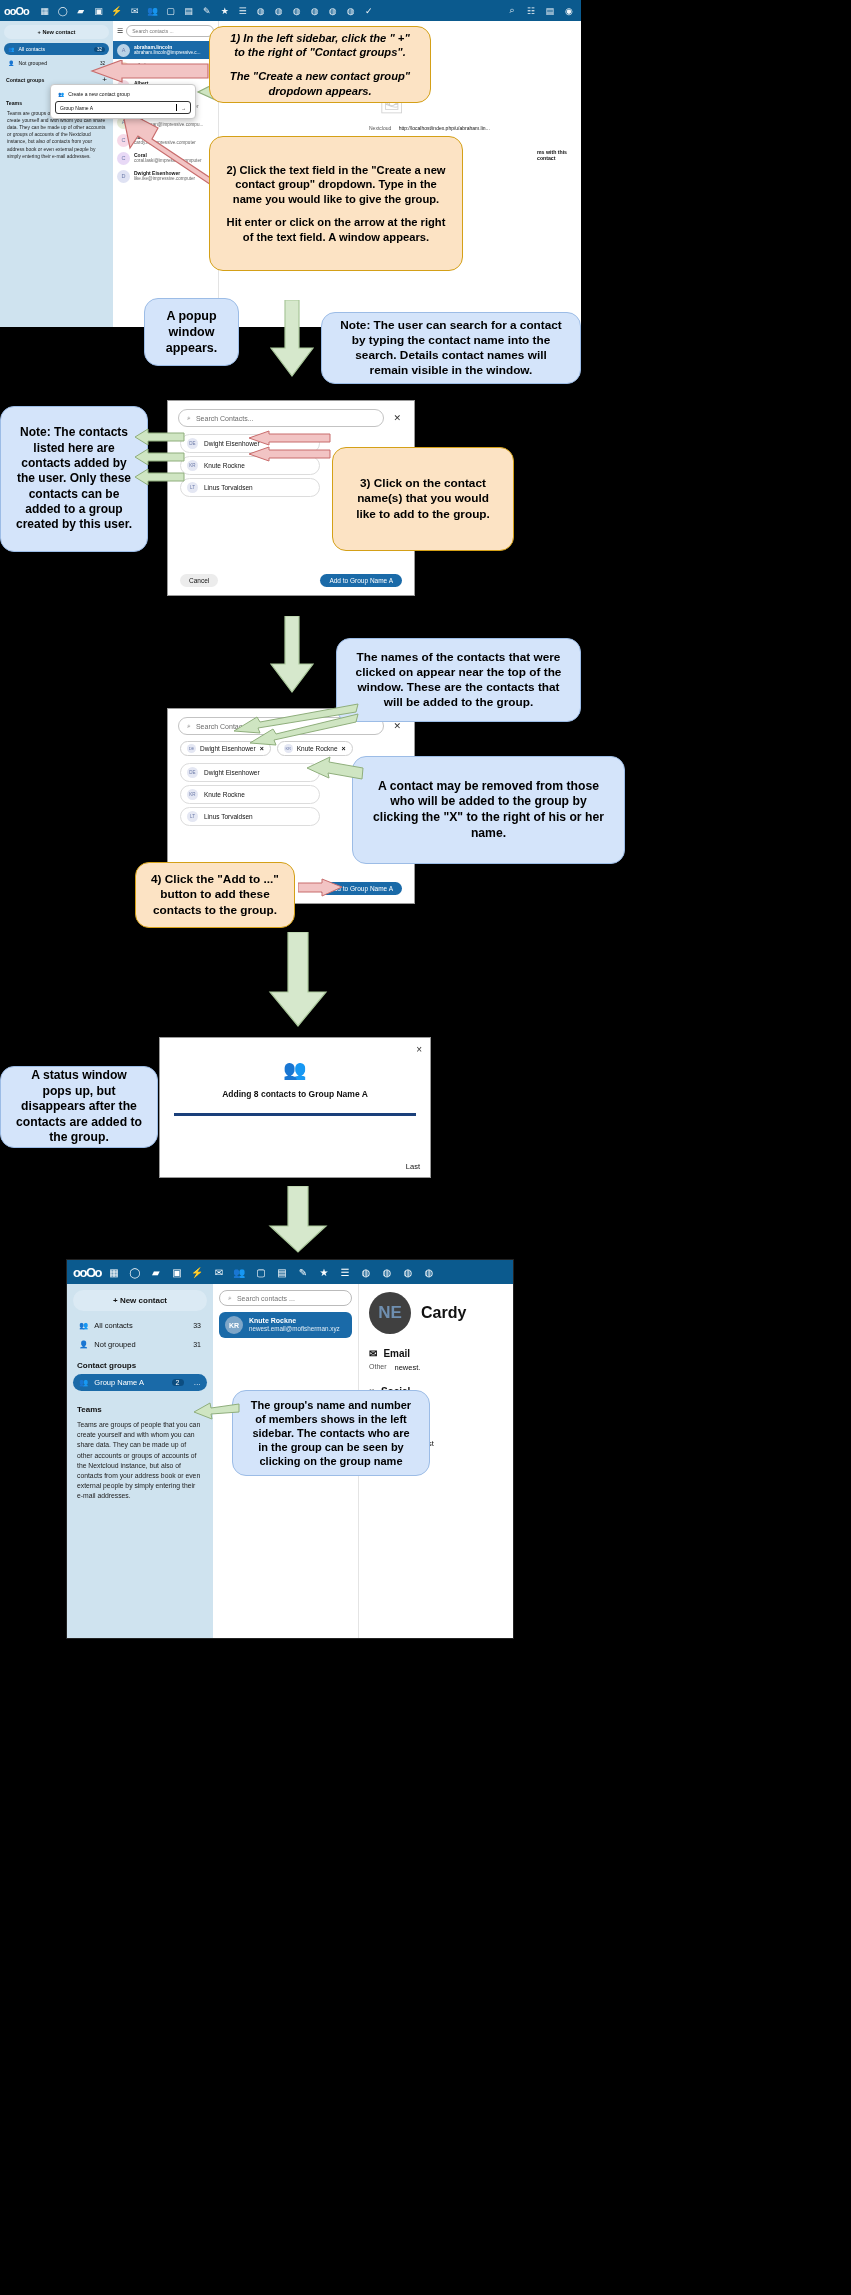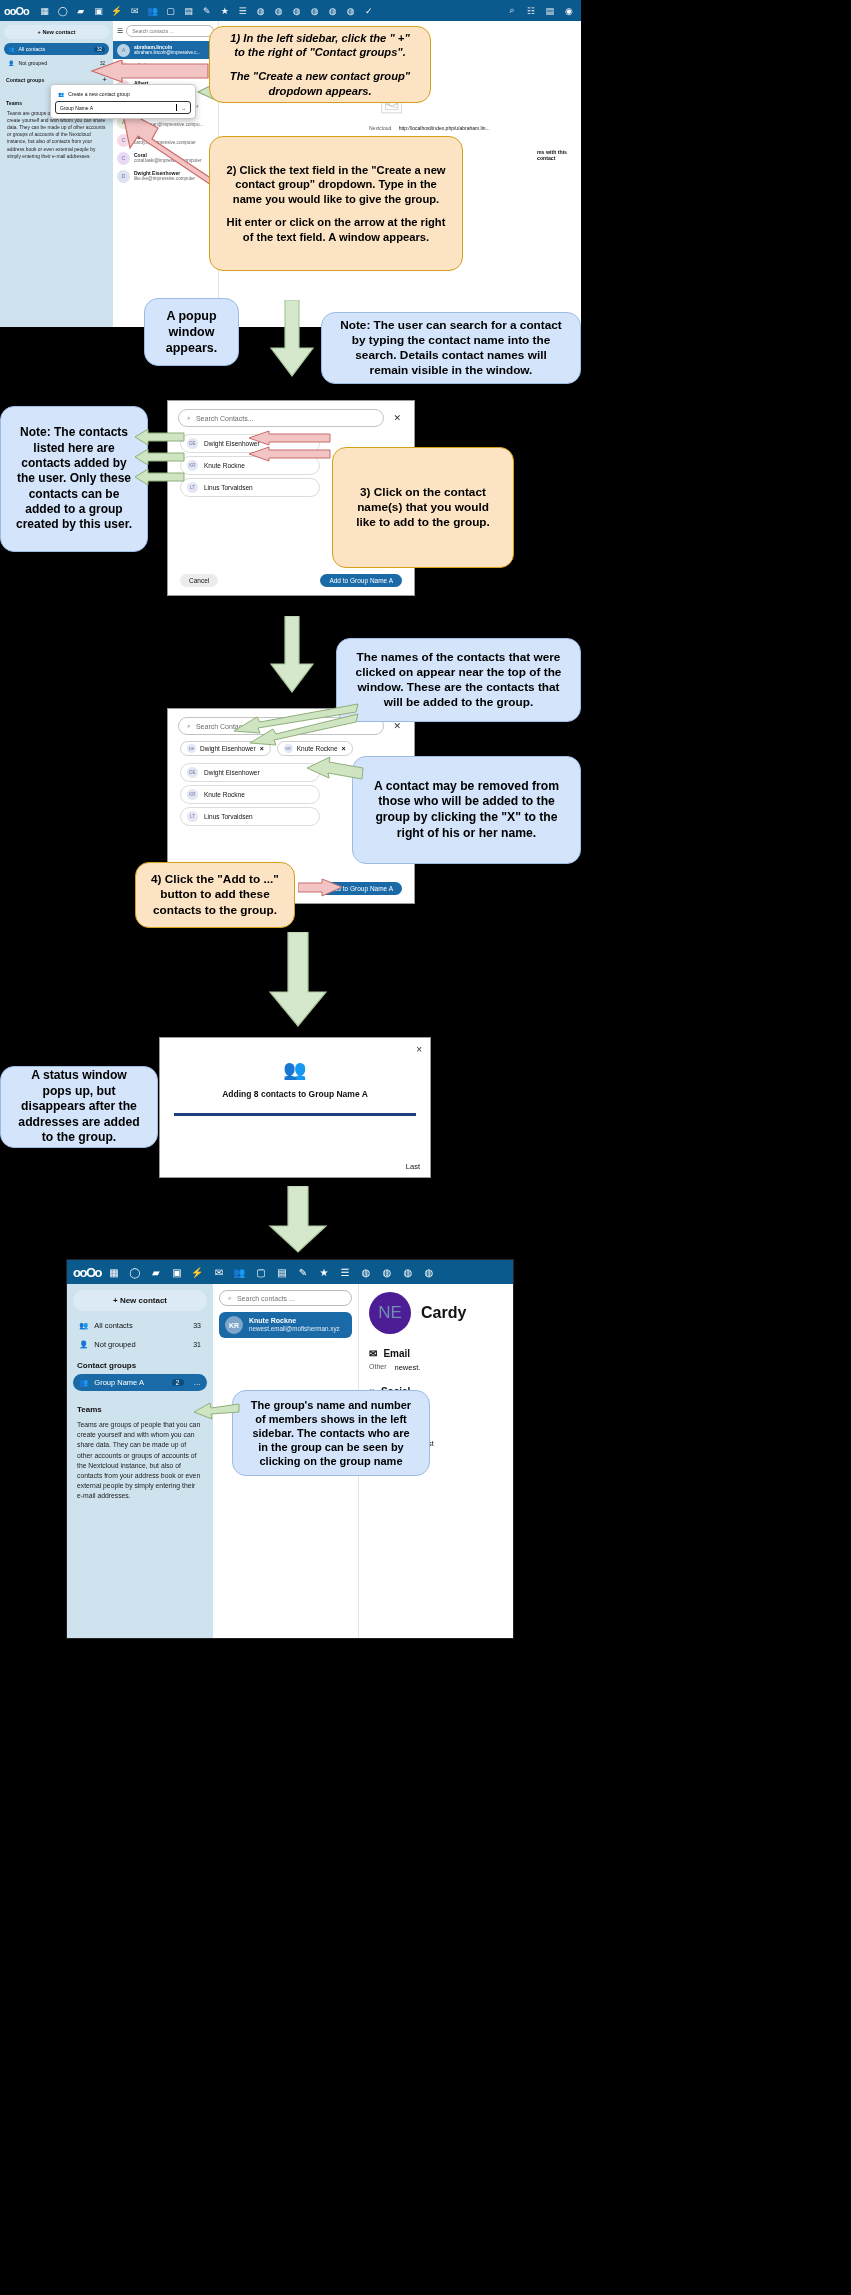--- a/index.html
+++ b/index.html
@@ -167,21 +167,21 @@
   .nc2-item.active .cnt{background:#0c4d80;border-radius:8px;padding:0 4px;}
   .nc2-head{font-weight:bold;font-size:8px;margin:8px 4px 4px 4px;color:#111;display:flex;}
   .nc2-teams{font-size:6.8px;line-height:1.5;color:#222;padding:2px 4px;}
   .nc2-list{width:146px;background:#fff;border-right:1px solid #e4e4e4;padding:6px;}
   .nc2-srch{border:1px solid #bbb;border-radius:11px;font-size:7px;color:#777;padding:3px 8px;display:flex;align-items:center;gap:5px;margin-bottom:6px;}
   .nc2-c{display:flex;align-items:center;gap:6px;background:#1a6aa8;border-radius:6px;padding:4px 6px;}
   .nc2-c .av2{width:18px;height:18px;border-radius:50%;background:#7ea6c8;display:flex;align-items:center;justify-content:center;font-size:7px;color:#fff;font-weight:bold;}
   .nc2-c .n{font-size:7px;font-weight:bold;color:#fff;line-height:1.25;}
   .nc2-c .e{font-size:6.3px;color:#e0ecf5;line-height:1.25;}
   .nc2-det{flex:1;background:#fff;padding:8px 10px;position:relative;}
-  .nc2-bigav{width:42px;height:42px;border-radius:50%;background:#4c1d95;display:flex;align-items:center;justify-content:center;font-size:17px;color:#6f8fb0;font-weight:normal;}
+  .nc2-bigav{width:42px;height:42px;border-radius:50%;background:#404040;display:flex;align-items:center;justify-content:center;font-size:17px;color:#6f8fb0;font-weight:bold;}
   .nc2-name{font-size:16px;font-weight:bold;color:#111;}
   .sec-h{display:flex;align-items:center;gap:6px;font-size:10px;font-weight:bold;color:#111;margin-top:14px;}
   .sec-l{font-size:7px;color:#555;}
   .sec-v{font-size:7.5px;color:#111;}
 </style>
 </head>
 <body>
 
 <div class="nc-app" style="left:0;top:0;width:581px;height:327px;">
 
@@ -393,21 +393,21 @@
   <polygon points="50,5 14,5 14,1 1,9 14,17 14,13 50,13" fill="#cfe5c2" stroke="#8fae7c" stroke-width="1"></polygon>
   <polygon points="50,25 14,25 14,21 1,29 14,37 14,33 50,33" fill="#cfe5c2" stroke="#8fae7c" stroke-width="1"></polygon>
   <polygon points="50,45 14,45 14,41 1,49 14,57 14,53 50,53" fill="#cfe5c2" stroke="#8fae7c" stroke-width="1"></polygon>
 </svg>
 
 <svg class="abs" style="left:247px;top:430px;" width="85" height="32">
   <polygon points="83,4 22,4 22,1 2,8 22,15 22,12 83,12" fill="#f2c4c4" stroke="#c86c6c" stroke-width="1"></polygon>
   <polygon points="83,20 22,20 22,17 2,24 22,31 22,28 83,28" fill="#f2c4c4" stroke="#c86c6c" stroke-width="1"></polygon>
 </svg>
 
-<div class="callout orange" style="left:332px;top:447px;width:182px;height:121px;font-size:11.8px;">
+<div class="callout orange" style="left:332px;top:447px;width:182px;height:104px;font-size:11.8px;">
   <p>3) Click on the contact name(s) that you would like to add to the group.</p>
 </div>
 
 <svg class="downarrow" style="left:266px;top:616px;" width="52" height="78">
   <polygon points="19,0 33,0 33,48 47,48 26,76 5,48 19,48" fill="#d6e8cc" stroke="#a9c79a" stroke-width="1.2"></polygon>
 </svg>
 
 <div class="dlg" style="left:167px;top:708px;width:248px;height:196px;">
   <div class="dlg-search-row">
     <div class="dlg-search">
@@ -447,21 +447,21 @@
 
 <div class="callout blue" style="left:336px;top:638px;width:245px;height:84px;font-size:11.8px;">
   <p>The names of the contacts that were clicked on appear near the top of the window.  These are the contacts that will be added to the group.</p>
 </div>
 
 <svg class="abs" style="left:230px;top:700px;" width="130" height="50">
   <polygon points="128,4 30,22 27,17 4,31 30,33 28,28 126,12" fill="#cfe5c2" stroke="#8fae7c" stroke-width="1"></polygon>
   <polygon points="128,14 46,34 43,29 20,43 46,45 44,40 126,22" fill="#cfe5c2" stroke="#8fae7c" stroke-width="1"></polygon>
 </svg>
 
-<div class="callout blue" style="left:352px;top:756px;width:229px;height:108px;font-size:12.2px;">
+<div class="callout blue" style="left:352px;top:756px;width:273px;height:108px;font-size:12.2px;">
   <p>A contact may be removed from those who will be added to the group by clicking the "X" to the right of his or her name.</p>
 </div>
 
 <svg class="abs" style="left:305px;top:756px;" width="60" height="50">
   <polygon points="58,12 24,6 25,1 2,12 24,22 23,17 57,23" fill="#cfe5c2" stroke="#8fae7c" stroke-width="1"></polygon>
 </svg>
 
 <div class="callout orange" style="left:135px;top:862px;width:160px;height:66px;font-size:11.8px;">
   <p>4) Click the "Add to ..." button to add these contacts to the group.</p>
 </div>
@@ -478,21 +478,21 @@
   <span class="status-close">×</span>
   <div class="status-body">
     <div class="status-icon">👥</div>
     <div class="status-text">Adding 8 contacts to Group Name A</div>
   </div>
   <div class="status-bar"></div>
   <span class="status-foot">Last</span>
 </div>
 
 <div class="callout blue" style="left:0px;top:1066px;width:158px;height:82px;font-size:12.2px;">
-  <p>A status window pops up, but disappears after the addresses are added to the group.</p>
+  <p>A status window pops up, but disappears after the contacts are added to the group.</p>
 </div>
 
 <svg class="downarrow" style="left:266px;top:1186px;" width="66" height="68">
   <polygon points="22,0 42,0 42,40 60,40 32,66 4,40 22,40" fill="#d6e8cc" stroke="#a9c79a" stroke-width="1.2"></polygon>
 </svg>
 
 <div class="nc2" style="left:66px;top:1259px;width:448px;height:380px;">
   <div class="nc2-top">
     <span class="nc2-logo">ooOo</span>
     <span class="nc2-ic">▦</span>

